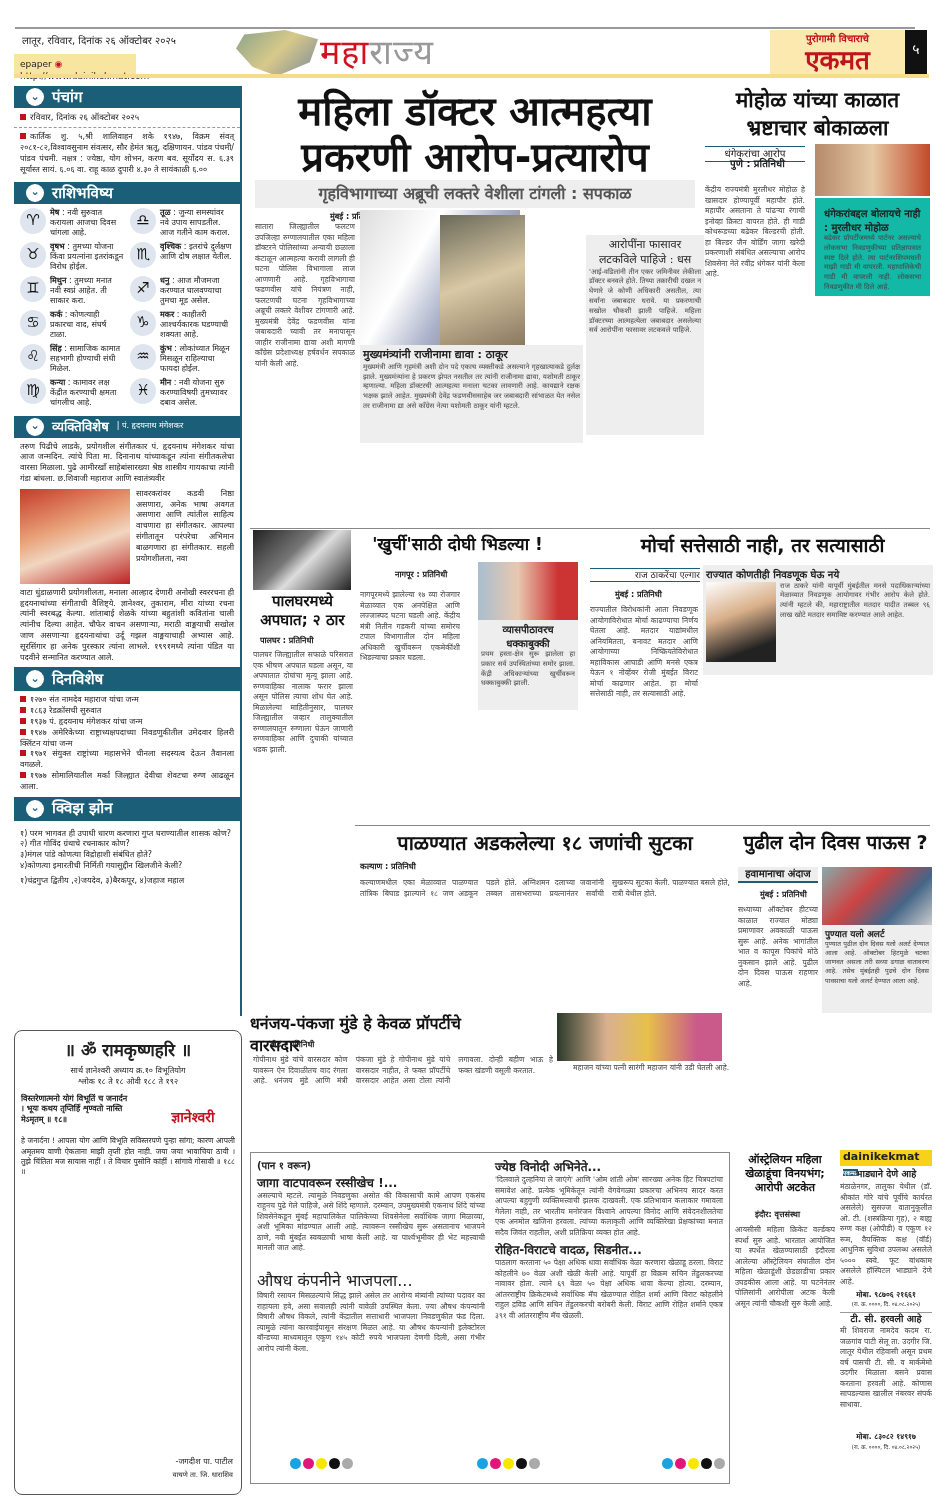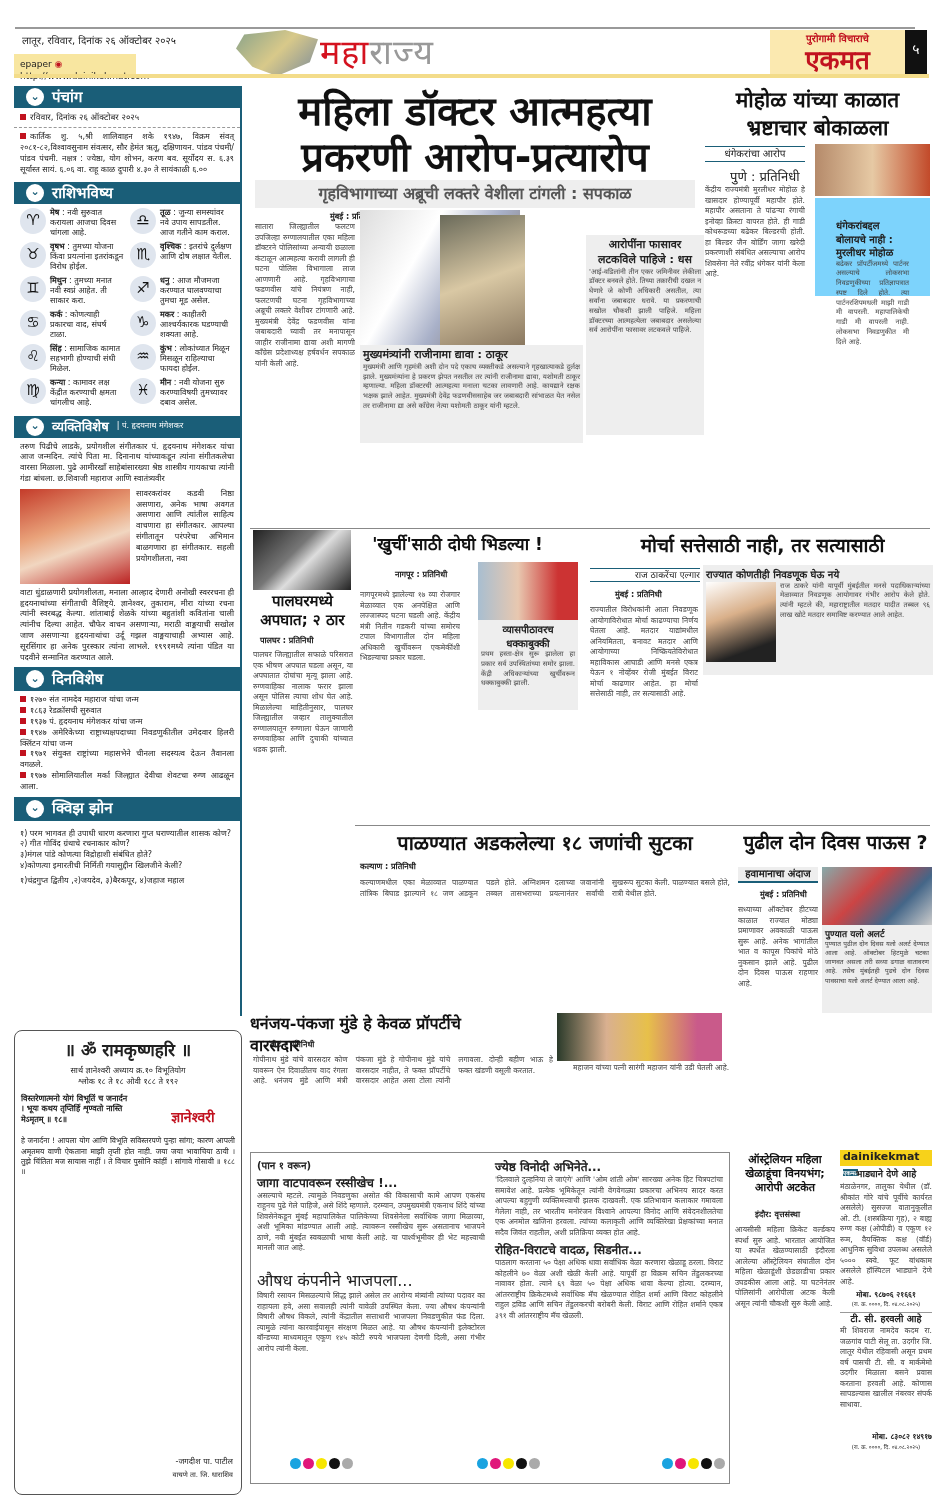--- a/index.html
+++ b/index.html
@@ -163,33 +163,33 @@
 <div class="abs" style="left:255px;top:180px;width:440px;height:28px;background:#eee;font-size:16px;font-weight:bold;color:#555;text-align:center;line-height:28px">गृहविभागाच्या अब्रूची लक्तरे वेशीला टांगली : सपकाळ</div>
 <div class="abs" style="left:330px;top:212px;font-size:8px;font-weight:bold">मुंबई : प्रतिनिधी</div>
 <div class="abs col" style="left:255px;top:222px;width:100px;height:300px;overflow:hidden">सातारा जिल्ह्यातील फलटण उपजिल्हा रुग्णालयातील एका महिला डॉक्टरने पोलिसांच्या अन्यायी छळाला कंटाळून आत्महत्या करावी लागली ही घटना पोलिस विभागाला लाज आणणारी आहे. गृहविभागाचा फडणवीस यांचे नियंत्रण नाही, फलटणची घटना गृहविभागाच्या अब्रूची लक्तरे वेशीवर टांगणारी आहे. मुख्यमंत्री देवेंद्र फडणवीस यांना जबाबदारी घ्यावी तर मनापासून जाहीर राजीनामा द्यावा अशी मागणी काँग्रेस प्रदेशाध्यक्ष हर्षवर्धन सपकाळ यांनी केली आहे.</div>
 <div class="abs" style="left:360px;top:210px;width:160px;height:135px;background:linear-gradient(120deg,#ddd,#fff 35%,#a8b0c8 60%,#6b5a48)"></div>
 <div class="abs" style="left:440px;top:215px;width:85px;height:130px;background:linear-gradient(160deg,#6a6a5a,#d9c8a4 50%,#8a7860)"></div>
 <div class="abs" style="left:360px;top:345px;width:223px;height:98px;background:#eee;padding:3px">
   <div style="font-size:11px;font-weight:bold">मुख्यमंत्र्यांनी राजीनामा द्यावा : ठाकूर</div>
   <div class="col" style="font-size:7px">मुख्यमंत्री आणि गृहमंत्री अशी दोन पदे एकाच व्यक्तीकडे असल्याने गृहखात्याकडे दुर्लक्ष झाले. मुख्यमंत्र्यांना हे प्रकरण झेपत नसतील तर त्यांनी राजीनामा द्यावा, यशोमती ठाकूर म्हणाल्या. महिला डॉक्टरची आत्महत्या मनाला चटका लावणारी आहे. कायद्याने रक्षक भक्षक झाले आहेत. मुख्यमंत्री देवेंद्र फडणवीससाहेब जर जबाबदारी सांभाळत येत नसेल तर राजीनामा द्या असे काँग्रेस नेत्या यशोमती ठाकूर यांनी म्हटले.</div>
 </div>
 <div class="abs" style="left:586px;top:235px;width:118px;height:200px;background:#eee;padding:3px">
-  <div style="font-size:11px;font-weight:bold;text-align:center">आरोपींना फासावर लटकविले पाहिजे : धस</div>
+  <div style="font-size:11px;font-weight:normal;text-align:center">आरोपींना फासावर लटकविले पाहिजे : धस</div>
   <div class="col" style="font-size:7px">'आई-वडिलांनी तीन एकर जमिनीवर लेकीला डॉक्टर बनवले होते. तिच्या तक्रारीची दखल न घेणारे जे कोणी अधिकारी असतील, त्या सर्वांना जबाबदार धरावे. या प्रकरणाची सखोल चौकशी झाली पाहिजे. महिला डॉक्टरच्या आत्महत्येला जबाबदार असलेल्या सर्व आरोपींना फासावर लटकवले पाहिजे.</div>
 </div>
 
 <div class="abs headline" style="left:705px;top:86px;width:225px;font-size:21px;line-height:28px">
     <div>मोहोळ यांच्या काळात</div>
     <div>भ्रष्टाचार बोकाळला</div>
   </div>
 <div class="abs" style="left:705px;top:146px;width:100px;border-top:1px solid #1a5e78;border-bottom:1px solid #1a5e78;text-align:center;font-size:10px">धंगेकरांचा आरोप</div>
-<div class="abs" style="left:730px;top:168px;font-size:13px;font-weight:normal">पुणे : प्रतिनिधी</div>
+<div class="abs" style="left:730px;top:157px;font-size:10px;font-weight:bold">पुणे : प्रतिनिधी</div>
 <div class="abs col" style="left:705px;top:185px;width:100px;height:320px;overflow:hidden">केंद्रीय राज्यमंत्री मुरलीधर मोहोळ हे खासदार होण्यापूर्वी महापौर होते. महापौर असताना ते पांढऱ्या रंगाची इनोव्हा क्रिस्टा वापरत होते. ही गाडी कोथरूडच्या बढेकर बिल्डरची होती. हा बिल्डर जैन बोर्डिंग जागा खरेदी प्रकरणाशी संबंधित असल्याचा आरोप शिवसेना नेते रवींद्र धंगेकर यांनी केला आहे.</div>
 <div class="abs" style="left:815px;top:144px;width:115px;height:52px;background:linear-gradient(90deg,#b58a6a,#e6c9a4 50%,#c24a2a)"></div>
-<div class="abs" style="left:815px;top:198px;width:115px;height:98px;background:#7dd3fc;padding:21px">
+<div class="abs" style="left:815px;top:198px;width:115px;height:98px;background:#14b8a6;padding:9px">
   <div style="font-size:10px;font-weight:bold">धंगेकरांबद्दल बोलायचे नाही : मुरलीधर मोहोळ</div>
   <div class="col" style="font-size:7px">बढेकर प्रॉपर्टीजमध्ये पार्टनर असल्याचे लोकसभा निवडणुकीच्या प्रतिज्ञापत्रात स्पष्ट दिले होते. त्या पार्टनरशिपमधली माझी गाडी मी वापरली. महापालिकेची गाडी मी वापरली नाही. लोकसभा निवडणुकीत मी दिले आहे.</div>
 </div>
 
 <div class="abs" style="left:250px;top:528px;width:680px;height:1px;background:#888"></div>
 
 <div class="abs" style="left:253px;top:530px;width:98px;height:60px;background:linear-gradient(135deg,#222,#777 40%,#ddd 55%,#222)"></div>
 <div class="abs headline" style="left:250px;top:592px;width:105px;font-size:15px;line-height:19px">पालघरमध्ये अपघात; २ ठार</div>
 <div class="abs" style="left:260px;top:636px;font-size:8px;font-weight:bold">पालघर : प्रतिनिधी</div>
 <div class="abs col" style="left:253px;top:650px;width:100px;height:350px;overflow:hidden">पालघर जिल्ह्यातील सफाळे परिसरात एक भीषण अपघात घडला असून, या अपघातात दोघांचा मृत्यू झाला आहे. रुग्णवाहिका नालाक फरार झाला असून पोलिस त्याचा शोध घेत आहे. मिळालेल्या माहितीनुसार, पालघर जिल्ह्यातील जव्हार तालुक्यातील रुग्णालयातून रुग्णाला घेऊन जाणारी रुग्णवाहिका आणि दुचाकी यांच्यात धडक झाली.</div>
@@ -257,18 +257,18 @@
 <div class="abs" style="left:755px;top:1210px;font-size:8px;font-weight:bold">इंदौर: वृत्तसंस्था</div>
 <div class="abs col" style="left:735px;top:1225px;width:100px;height:240px;overflow:hidden">आयसीसी महिला क्रिकेट वर्ल्डकप स्पर्धा सुरु आहे. भारतात आयोजित या स्पर्धेत खेळण्यासाठी इंदौरला आलेल्या ऑस्ट्रेलियन संघातील दोन महिला खेळाडूंशी छेडछाडीचा प्रकार उघडकीस आला आहे. या घटनेनंतर पोलिसांनी आरोपीला अटक केली असून त्यांनी चौकशी सुरु केली आहे.</div>
 
 <div class="abs" style="left:840px;top:1150px;width:92px;height:16px;background:#f7d21a;font-weight:bold;font-size:11px;padding-left:3px;color:#222"><span>dainikekmat</span> <span style="background:#1a5e78;color:#fff;font-size:6px">एकमत</span></div>
 <div class="abs" style="left:840px;top:1168px;width:92px;font-size:9.5px;font-weight:bold;text-align:center">भाड्याने देणे आहे</div>
 <div class="abs col" style="left:840px;top:1182px;width:92px;height:105px;overflow:hidden">मंठाळेनगर, तालुका येथील (डॉ. श्रीकांत गोरे यांचे पूर्वीचे कार्यरत असलेले) सुसज्ज वातानुकूलीत ओ. टी. (शस्त्रक्रिया गृह), २ बाह्य रुग्ण कक्ष (ओपीडी) व एकूण १२ रूम, वैयक्तिक कक्ष (वॉर्ड) आधुनिक सुविधा उपलब्ध असलेले ५००० स्क्वे. फूट बांधकाम असलेले हॉस्पिटल भाड्याने देणे आहे.</div>
 <div class="abs" style="left:840px;top:1290px;width:92px;font-size:7.5px;font-weight:bold;text-align:center">मोबा. ९८७०६ २१६६१</div>
 <div class="abs" style="left:840px;top:1301px;width:92px;font-size:5.5px;text-align:center">(रा. क्र. ००००, दि. ०४.०८.२०२५)</div>
 <div class="abs" style="left:840px;top:1312px;width:92px;font-size:9.5px;font-weight:bold;text-align:center;border-top:1px solid #999">टी. सी. हरवली आहे</div>
 <div class="abs col" style="left:840px;top:1326px;width:92px;height:100px;overflow:hidden">मी शिवराज नामदेव कदम रा. जळगांव पाटी सेलू ता. उदगीर जि. लातूर येथील रहिवासी असून प्रथम वर्ष पासची टी. सी. व मार्कमेमो उदगीर मिळाला बसने प्रवास करताना हरवली आहे. कोणास सापडल्यास खालील नंबरवर संपर्क साधावा.</div>
-<div class="abs" style="left:840px;top:1432px;width:92px;font-size:7.5px;font-weight:bold;text-align:right">मोबा. ८३०८२ १४९१७</div>
+<div class="abs" style="left:840px;top:1432px;width:92px;font-size:7.5px;font-weight:bold;text-align:center">मोबा. ८३०८२ १४९१७</div>
 <div class="abs" style="left:840px;top:1444px;width:92px;font-size:5.5px;text-align:center">(रा. क्र. ००००, दि. ०४.०८.२०२५)</div>
 
 <div class="abs" style="left:290px;top:1458px"><span class="dot" style="background:#19a3e0"></span><span class="dot" style="background:#e0177a"></span><span class="dot" style="background:#f7e600"></span><span class="dot" style="background:#111"></span><span class="dot" style="background:#aaa"></span></div>
 <div class="abs" style="left:477px;top:1458px"><span class="dot" style="background:#19a3e0"></span><span class="dot" style="background:#e0177a"></span><span class="dot" style="background:#f7e600"></span><span class="dot" style="background:#111"></span><span class="dot" style="background:#aaa"></span></div>
 <div class="abs" style="left:662px;top:1458px"><span class="dot" style="background:#19a3e0"></span><span class="dot" style="background:#e0177a"></span><span class="dot" style="background:#f7e600"></span><span class="dot" style="background:#111"></span><span class="dot" style="background:#aaa"></span></div>
 
 </body></html>

